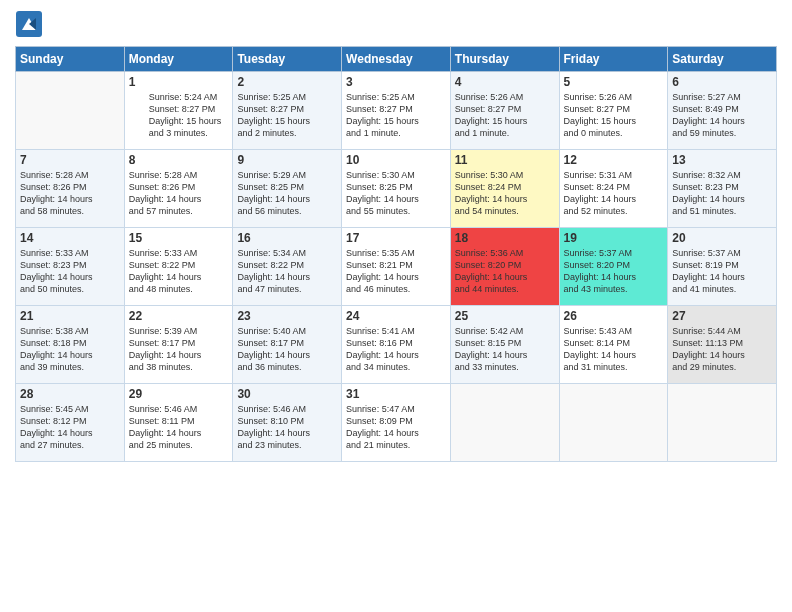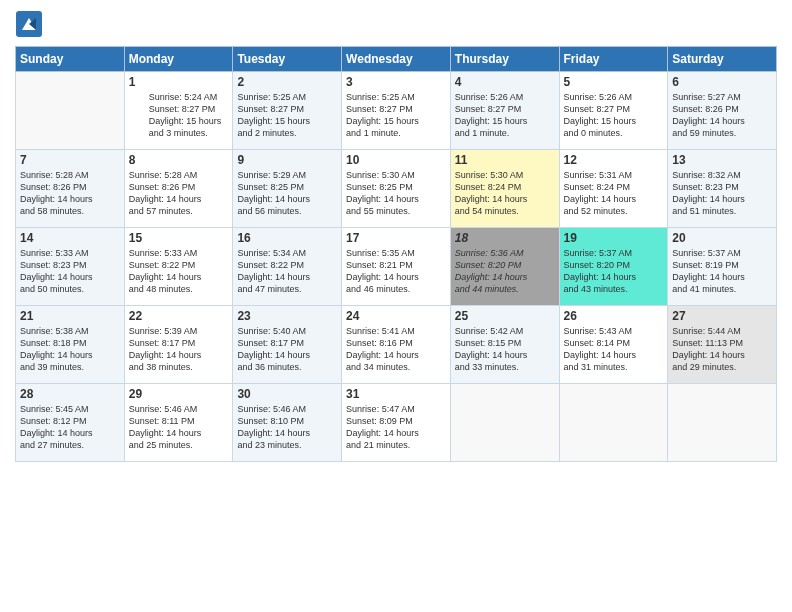--- a/index.html
+++ b/index.html
@@ -167,21 +167,21 @@
           <td style="background: rgb(255, 255, 255);">
             <span class="day-num">5</span>
             <div class="cell-text" style="white-space: pre-line;">Sunrise: 5:26 AM
 Sunset: 8:27 PM
 Daylight: 15 hours
 and 0 minutes.</div>
           </td>
           <td style="background: rgb(240, 245, 250);">
             <span class="day-num">6</span>
             <div class="cell-text" style="white-space: pre-line;">Sunrise: 5:27 AM
-Sunset: 8:26 PM
+Sunset: 8:49 PM
 Daylight: 14 hours
 and 59 minutes.</div>
           </td>
         </tr>
         <tr>
           <td style="background: rgb(240, 245, 250);">
             <span class="day-num">7</span>
             <div class="cell-text" style="white-space: pre-line;">Sunrise: 5:28 AM
 Sunset: 8:26 PM
 Daylight: 14 hours
@@ -252,21 +252,21 @@
 Daylight: 14 hours
 and 47 minutes.</div>
           </td>
           <td style="background: rgb(255, 255, 255);">
             <span class="day-num">17</span>
             <div class="cell-text" style="white-space: pre-line;">Sunrise: 5:35 AM
 Sunset: 8:21 PM
 Daylight: 14 hours
 and 46 minutes.</div>
           </td>
-          <td style="background: #a3a3a3; font-style: italic;">
+          <td style="background: #ef4444;">
             <span class="day-num">18</span>
             <div class="cell-text" style="white-space: pre-line;">Sunrise: 5:36 AM
 Sunset: 8:20 PM
 Daylight: 14 hours
 and 44 minutes.</div>
           </td>
           <td style="background: #5eead4;">
             <span class="day-num">19</span>
             <div class="cell-text" style="white-space: pre-line;">Sunrise: 5:37 AM
 Sunset: 8:20 PM

